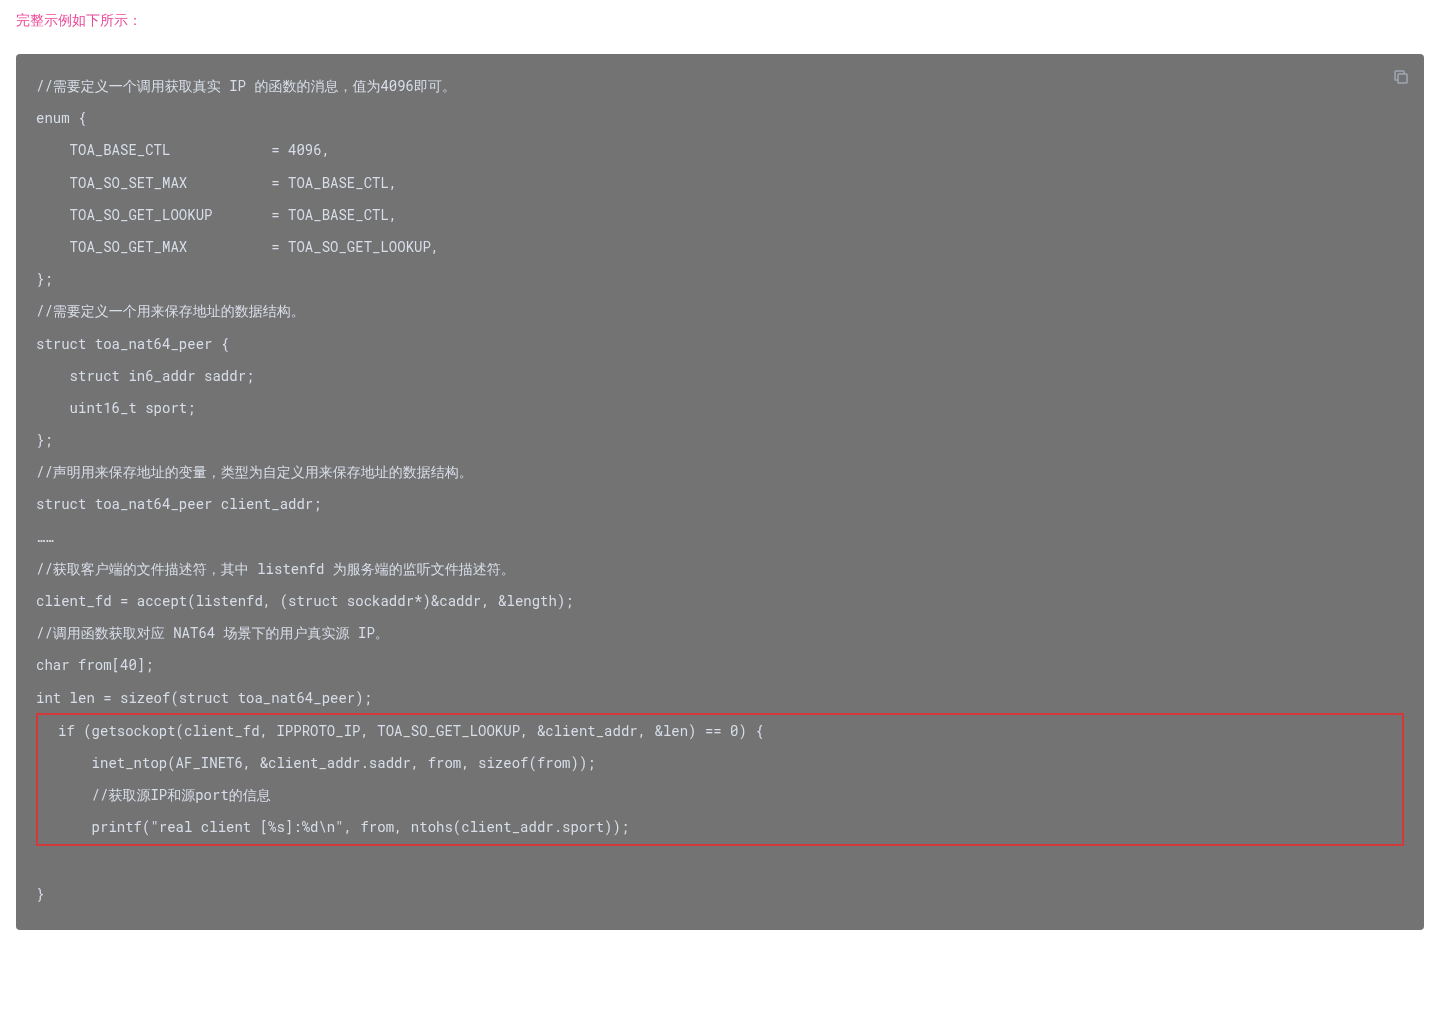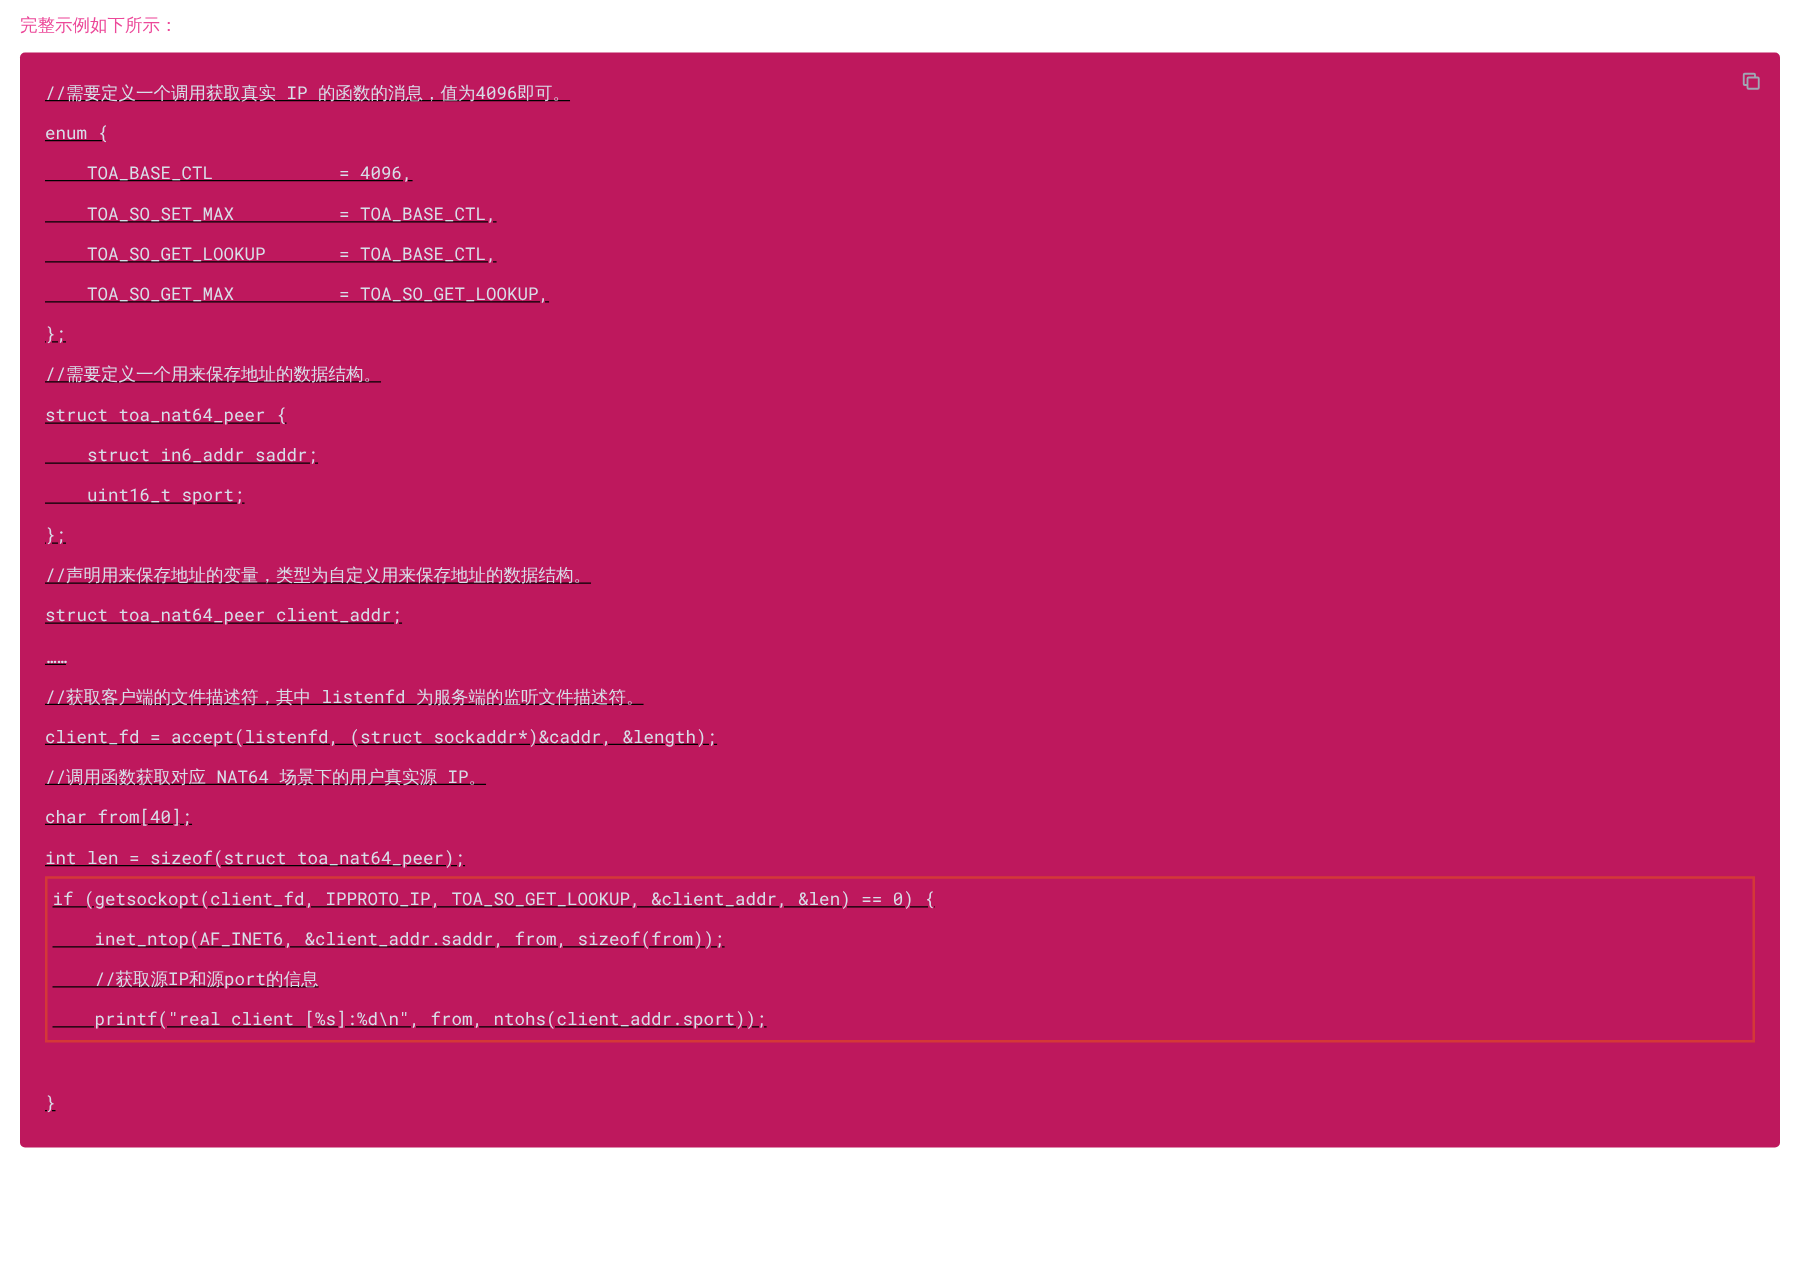--- a/index.html
+++ b/index.html
@@ -7,47 +7,46 @@
     font-family: -apple-system, BlinkMacSystemFont, "Segoe UI", "PingFang SC", "Microsoft YaHei", sans-serif;
     background: #ffffff;
     padding: 0;
   }
   .intro-text {
     color: #ec4899;
     font-size: 14px;
     padding: 12px 16px 12px 16px;
   }
   .code-block {
-    background: #be185d;
+    background: #737373;
     border-radius: 4px;
-    margin: 0 16px 16px 16px;
+    margin: 12px 16px 16px 16px;
     position: relative;
     padding: 16px 20px 20px 20px;
-    text-decoration: underline;
   }
   .copy-icon {
     position: absolute;
     top: 14px;
     right: 14px;
     width: 18px;
     height: 18px;
     cursor: pointer;
   }
   .copy-icon svg { display: block; }
   pre {
     font-family: "Roboto Mono", "SFMono-Regular", Consolas, "Liberation Mono", Menlo, Courier, monospace;
     font-size: 14px;
     line-height: 2.3;
     color: #d8dee9;
     white-space: pre;
     overflow-x: auto;
   }
   .highlight-box {
     border: 2px solid #d43838;
-    padding: 0 4px;
+    padding: 0 20px;
     display: block;
     margin-top: -1px;
   }
 </style>
 </head>
 <body>
 
 <div class="intro-text">完整示例如下所示：</div>
 
 <div class="code-block">

